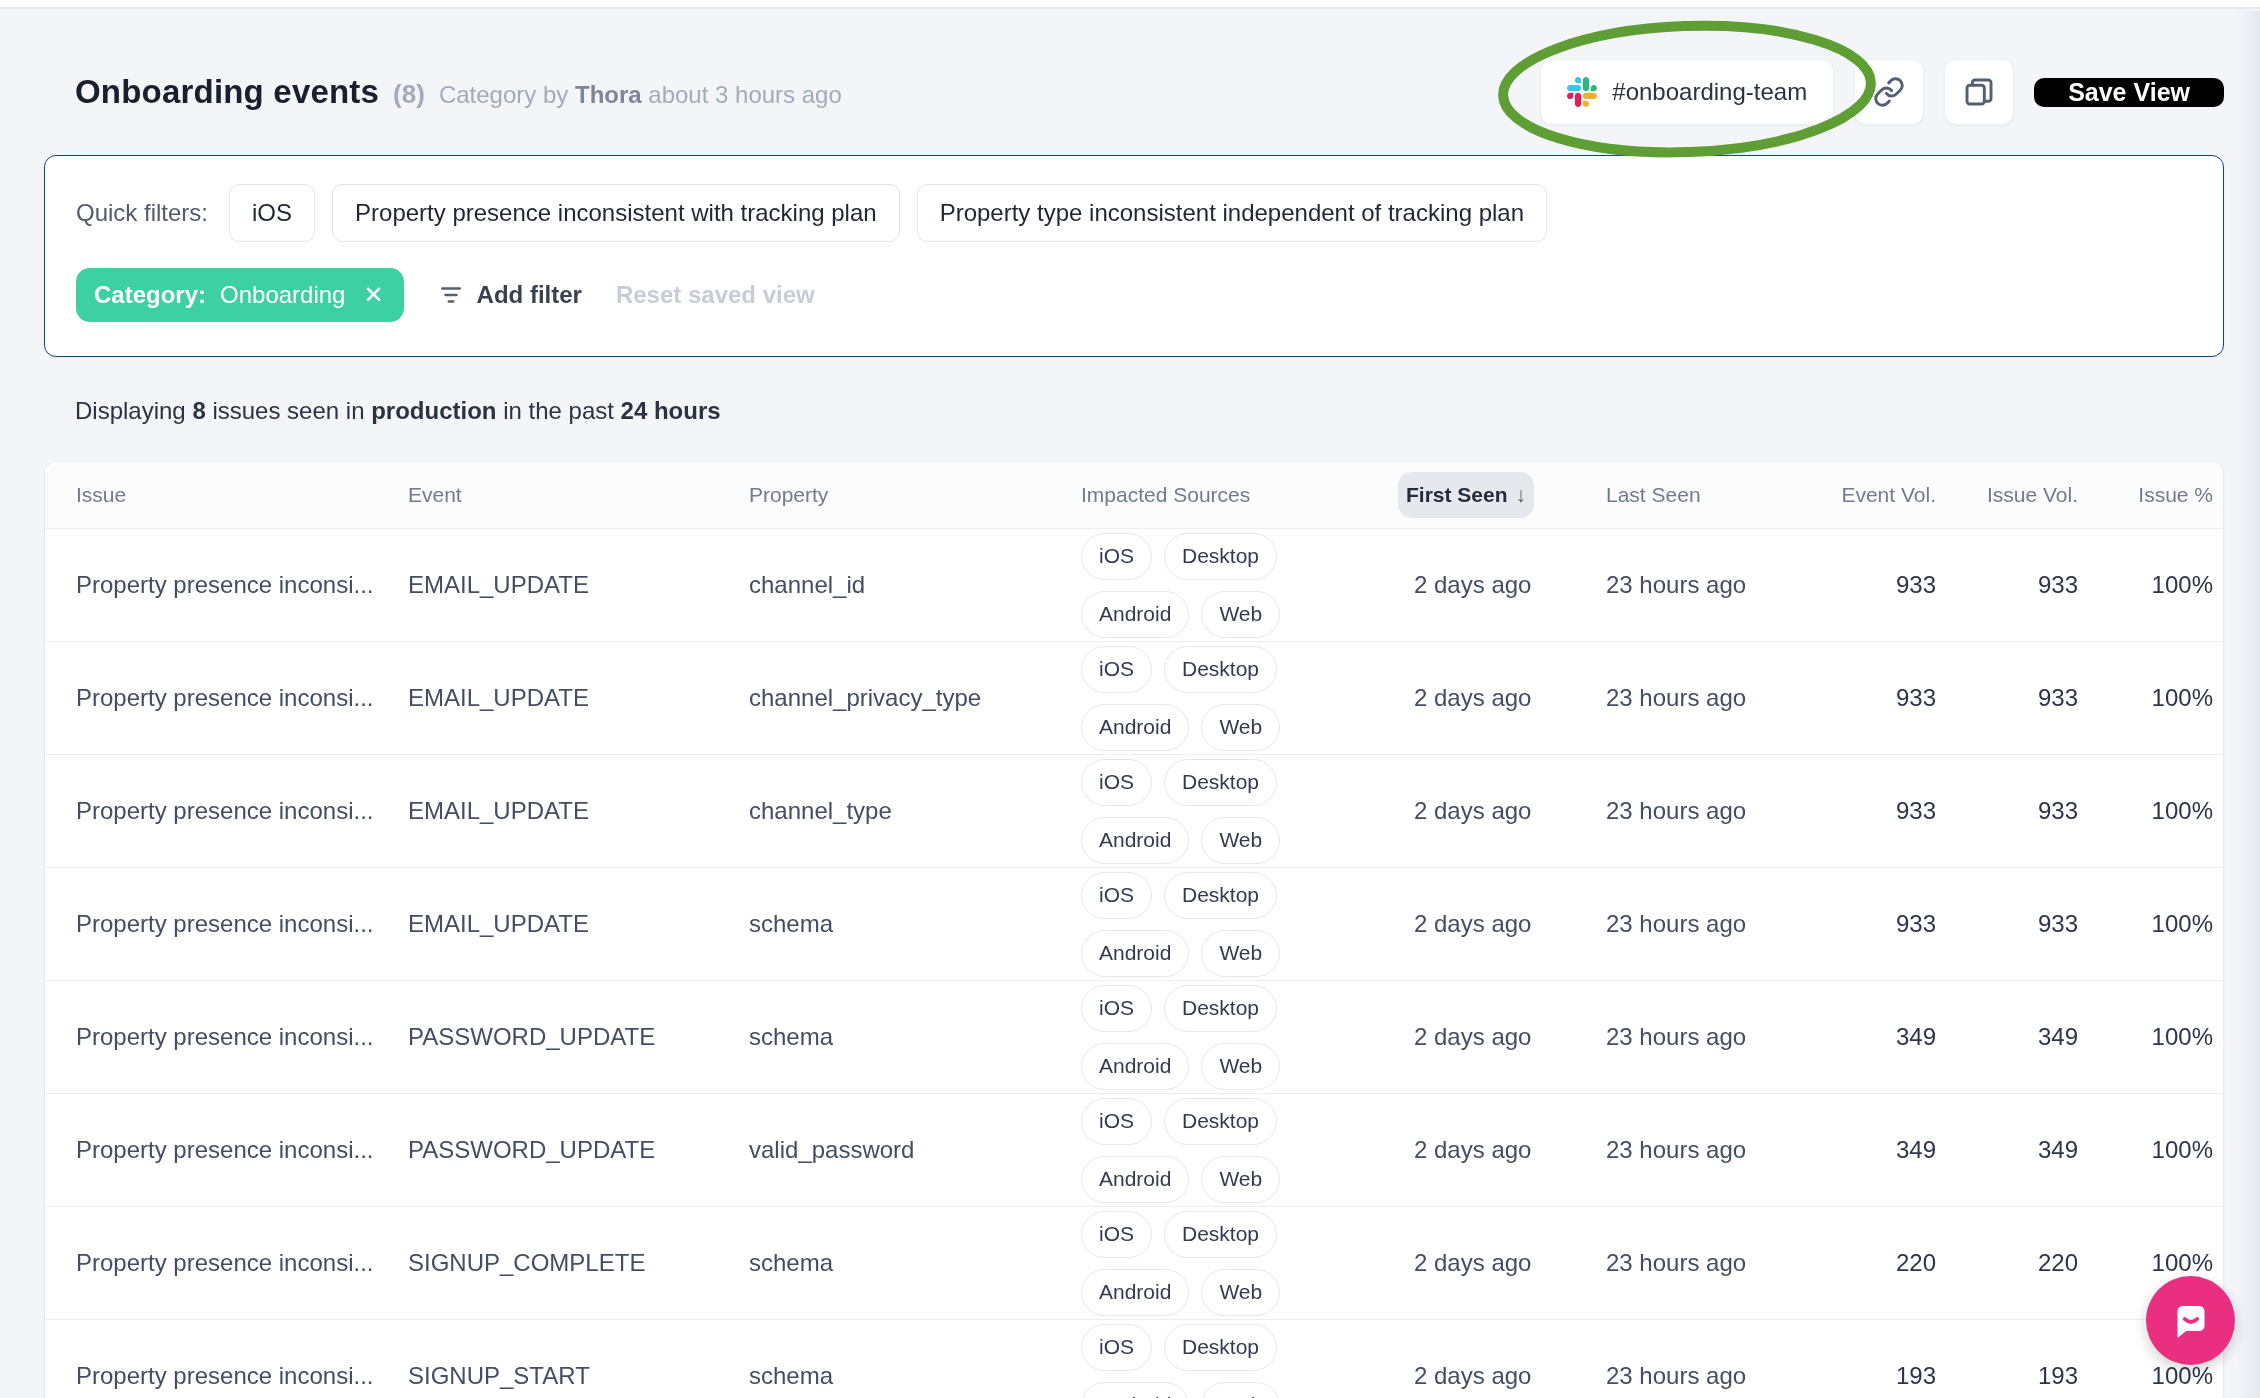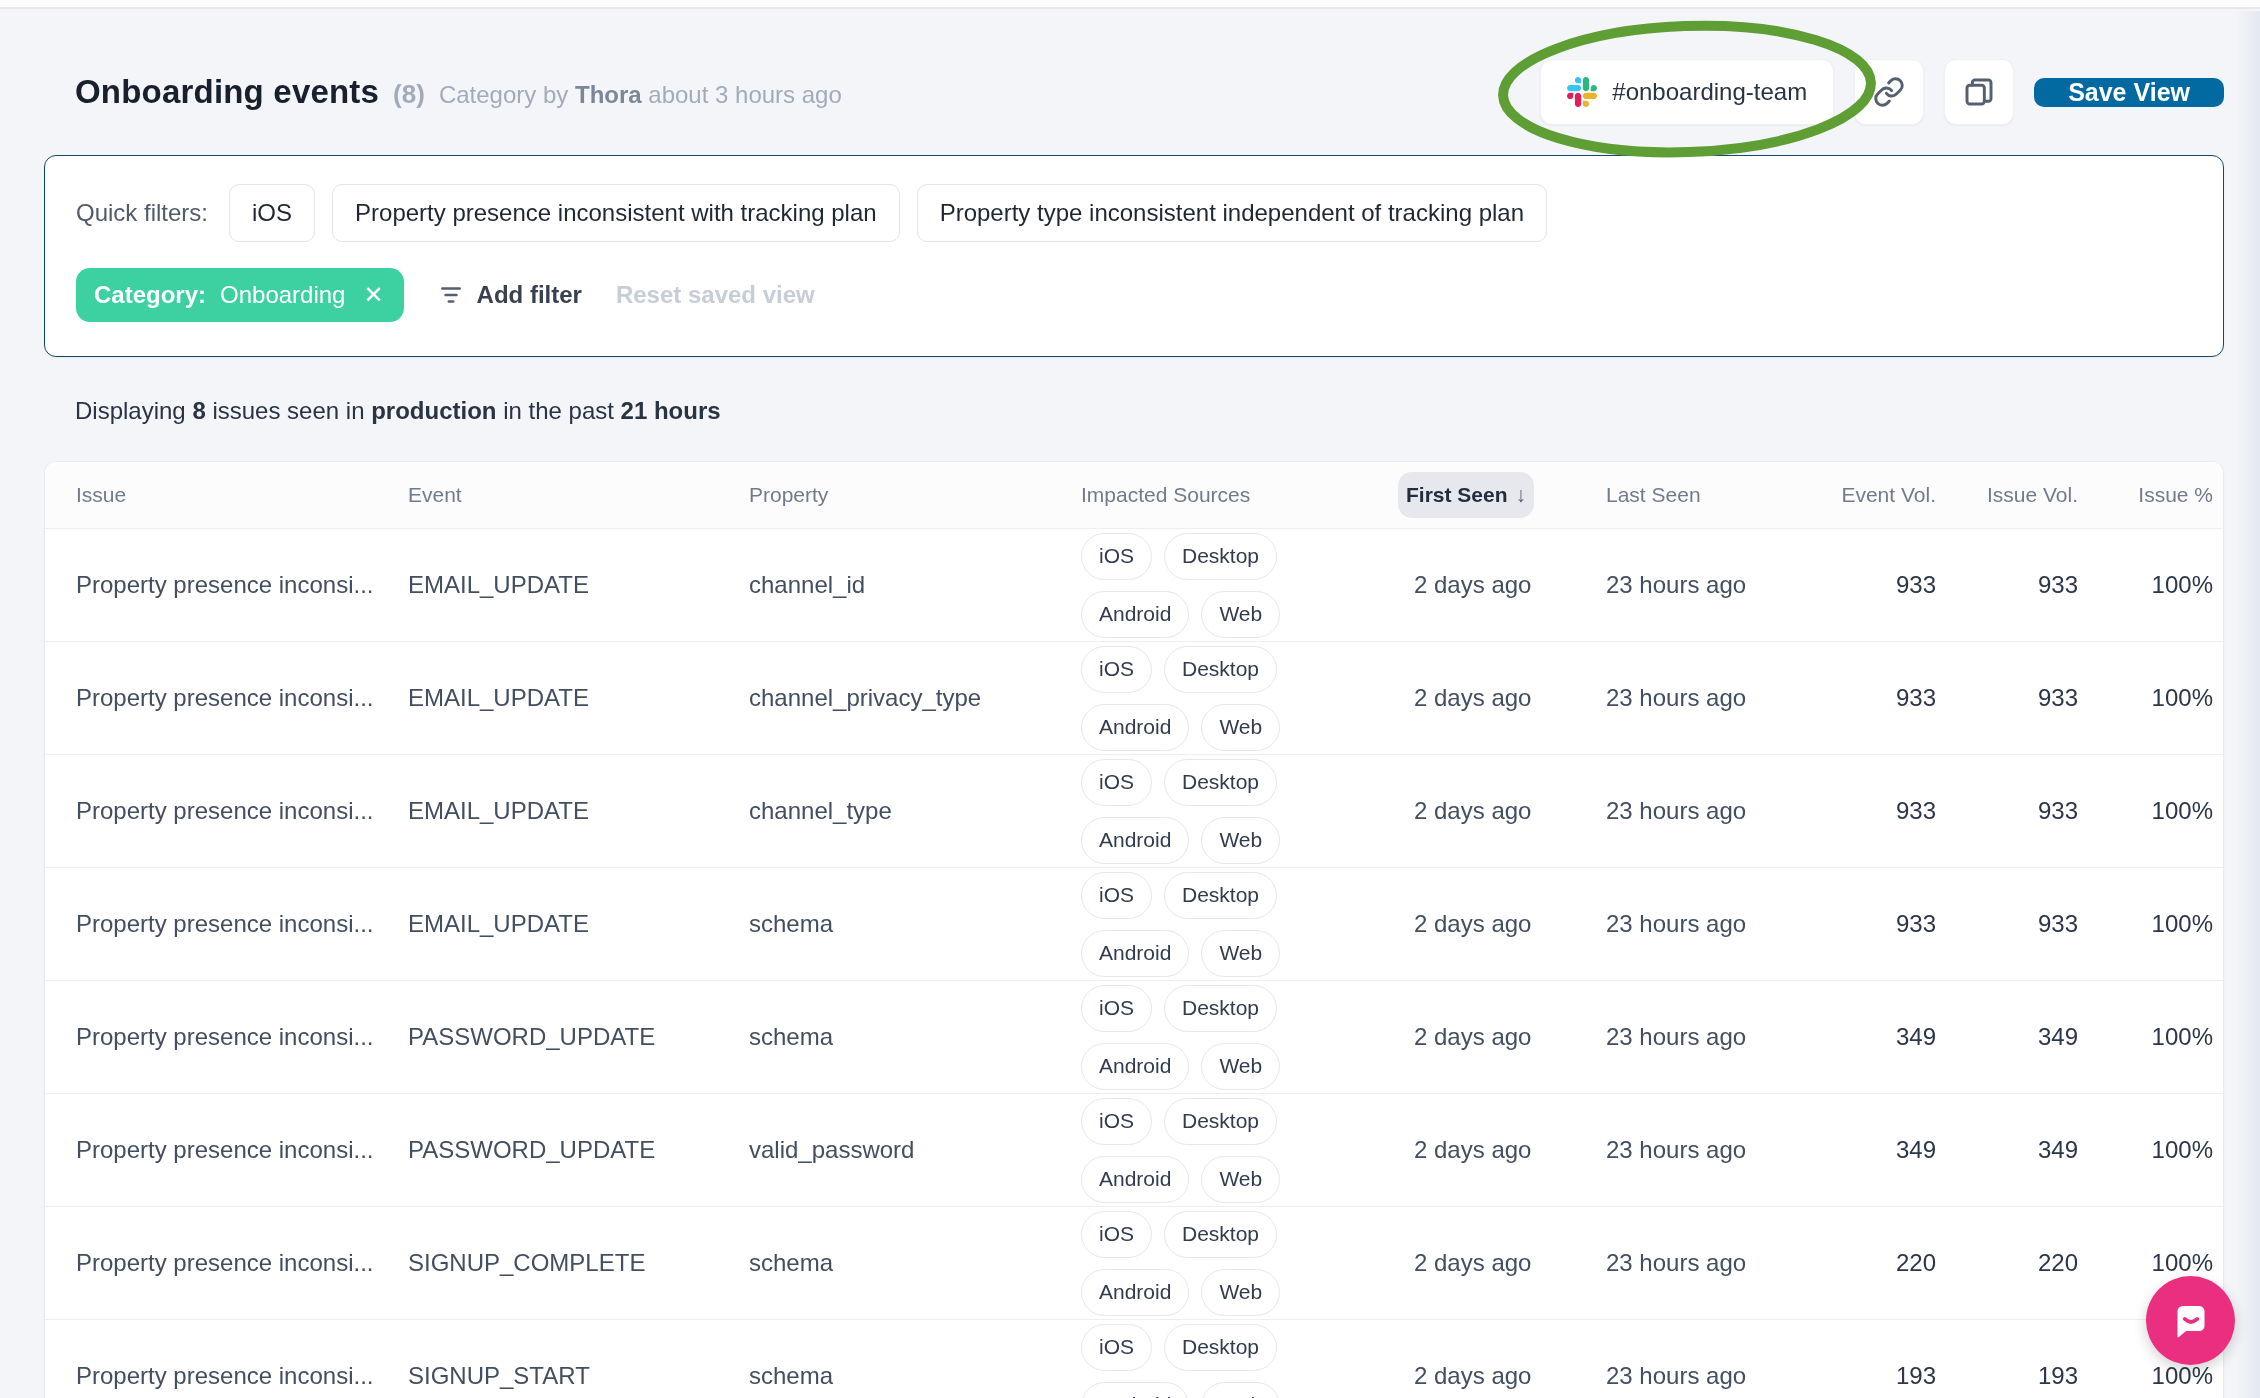--- a/index.html
+++ b/index.html
@@ -24,21 +24,21 @@
   .subtitle .author { color:#7c8698; font-weight:700; }
 
   .actions { display:flex; align-items:center; gap:20px; }
   .btn { display:inline-flex; align-items:center; justify-content:center; height:66px;
     background:#fff; border:1px solid #eef0f3; border-radius:12px; cursor:pointer;
     box-shadow:0 1px 2px rgba(16,24,40,.05); }
   .slack-wrap { position:relative; }
   .slack-btn { gap:15px; padding:0 26px; font-size:24px; font-weight:400; color:#2a3342; }
   .icon-btn { width:70px; }
   .icon-btn svg { stroke:#55606f; }
-  .save-btn { background:#0369a1; border:none; color:#fff; font-size:25px; font-weight:700;
+  .save-btn { background:#000000; border:none; color:#fff; font-size:25px; font-weight:700;
     padding:0 34px; border-radius:10px; box-shadow:none; cursor:default; }
   .annotation-ellipse { position:absolute; left:50%; top:50%;
     transform:translate(-50%,-52%) rotate(-2deg); overflow:visible; pointer-events:none; }
 
   
   .filters-card { margin-top:18px; background:#fff; border:1px solid #0c4a6e; border-radius:12px;
     padding:28px 30px 34px 31px; box-shadow:0 1px 2px rgba(16,24,40,.04); }
   .filters-row1 { display:flex; align-items:center; gap:17px; }
   .qf-label { font-size:24px; color:#515b6b; margin-right:4px; }
   .qf-pill { background:#fff; border:1px solid #e2e5ea; border-radius:10px; height:58px;
@@ -159,21 +159,21 @@
       <span class="reset-link">Reset saved view</span>
     </div>
   </section>
 
   <p class="summary">
     <span>Displaying</span>
     <b>8</b>
     <span>issues seen in</span>
     <b>production</b>
     <span>in the past</span>
-    <b>21 hours</b>
+    <b>24 hours</b>
   </p>
 
   <section class="table-card">
     <div class="thead">
       <div class="th">Issue</div>
       <div class="th">Event</div>
       <div class="th">Property</div>
       <div class="th">Impacted Sources</div>
       <div class="th sort-th">
         <span class="sort-pill">

